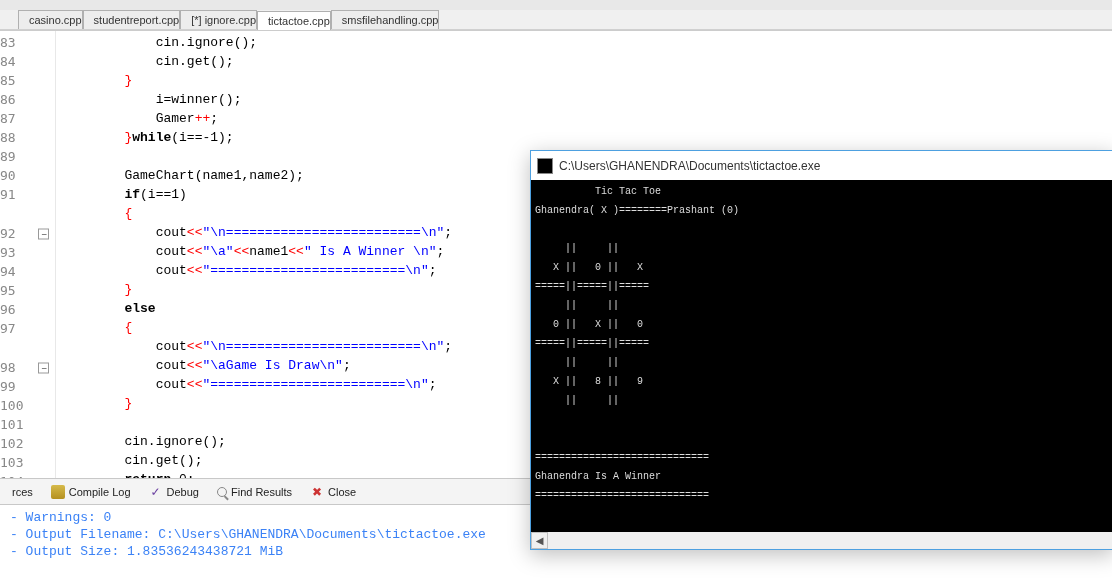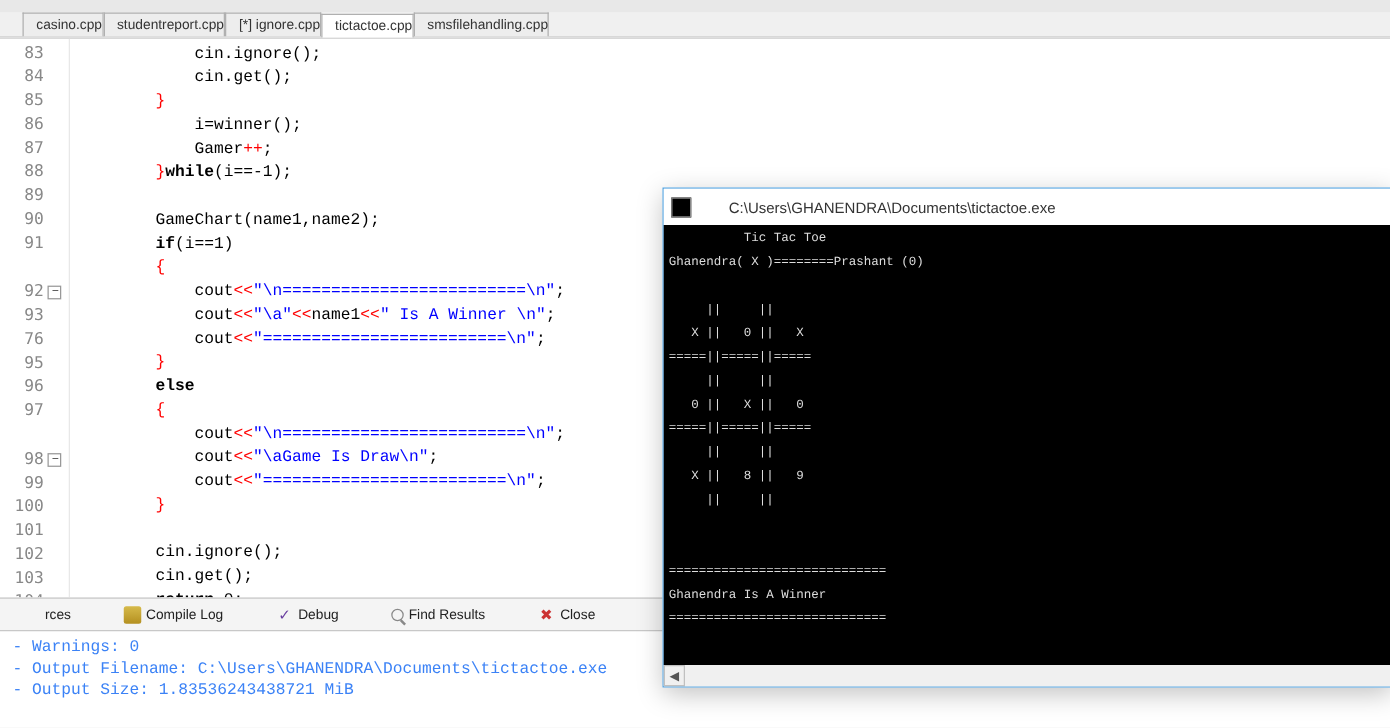--- a/index.html
+++ b/index.html
@@ -45,21 +45,20 @@
   flex: 1;
   background: #fff;
   border-top:1px solid #ccc;
   min-height: 0;
   overflow:hidden;
 }
 .gutter {
   width: 56px;
   background: #fff;
   border-right:1px solid #e8e8e8;
-  text-align: right;
   padding: 2px 4px 0 0;
   color: #888;
   font-family: Consolas, monospace;
   font-size: 13px;
   line-height: 19px;
 }
 .gutter .ln { display:block; padding-right:16px; height:19px;}
 .gutter .ln.foldable { position:relative;margin-top:20px; }
 .gutter .ln.foldable::after {
   content:""; position:absolute; right:2px; top:50%;
@@ -91,21 +90,20 @@
   background:#f4f4f4;
   border-top:1px solid #c8c8c8;
   padding:2px 4px;
   height:26px;
 }
 .bottom-tabs .bt {
   display:flex; align-items:center;
   padding:2px 8px; margin-right:2px;
   font-size:11px; color:#222;
   cursor:pointer;
-  margin-left:24px;
 }
 .bt .bicon { width:14px; height:14px; margin-right:4px; display:inline-block;}
 .bicon.log { background:linear-gradient(#d6ba4a,#b49020); border-radius:2px;}
 .bicon.check { color:#6a3fa0; font-size:12px; text-align:center; line-height:14px;}
 .bicon.check::before{content:"✓";}
 .bicon.find { border:1px solid #888; border-radius:50%; position:relative; width:10px;height:10px;}
 .bicon.find::after{content:"";position:absolute;right:-3px;bottom:-3px;width:5px;height:1.5px;background:#888;transform:rotate(45deg);}
 .bicon.close{ color:#c33; font-size:12px; text-align:center; line-height:14px;}
 .bicon.close::before{content:"✖";}
 .compile-output {
@@ -130,21 +128,20 @@
   box-shadow:0 5px 20px rgba(0,0,0,0.25);
   display:flex; flex-direction:column;
 }
 .console-titlebar{
   height:29px;
   background:#fff;
   display:flex; align-items:center;
   padding:0 6px;
   font-size:12px;
   color:#333;
-  gap:24px;
 }
 .console-ticon{
   width:16px;height:16px;margin-right:6px;
   border:1px solid #888;background:#000;
   display:inline-block;
 }
 .console-body{
   flex:1;
   background:#000;
   color:#ddd;
@@ -186,21 +183,21 @@
       <span class="ln">84</span>
       <span class="ln">85</span>
       <span class="ln">86</span>
       <span class="ln">87</span>
       <span class="ln">88</span>
       <span class="ln">89</span>
       <span class="ln">90</span>
       <span class="ln">91</span>
       <span class="ln foldable">92</span>
       <span class="ln">93</span>
-      <span class="ln">76</span>
+      <span class="ln">94</span>
       <span class="ln">95</span>
       <span class="ln">96</span>
       <span class="ln">97</span>
       <span class="ln foldable">98</span>
       <span class="ln">99</span>
       <span class="ln">100</span>
       <span class="ln">101</span>
       <span class="ln">102</span>
       <span class="ln">103</span>
       <span class="ln">104</span>

